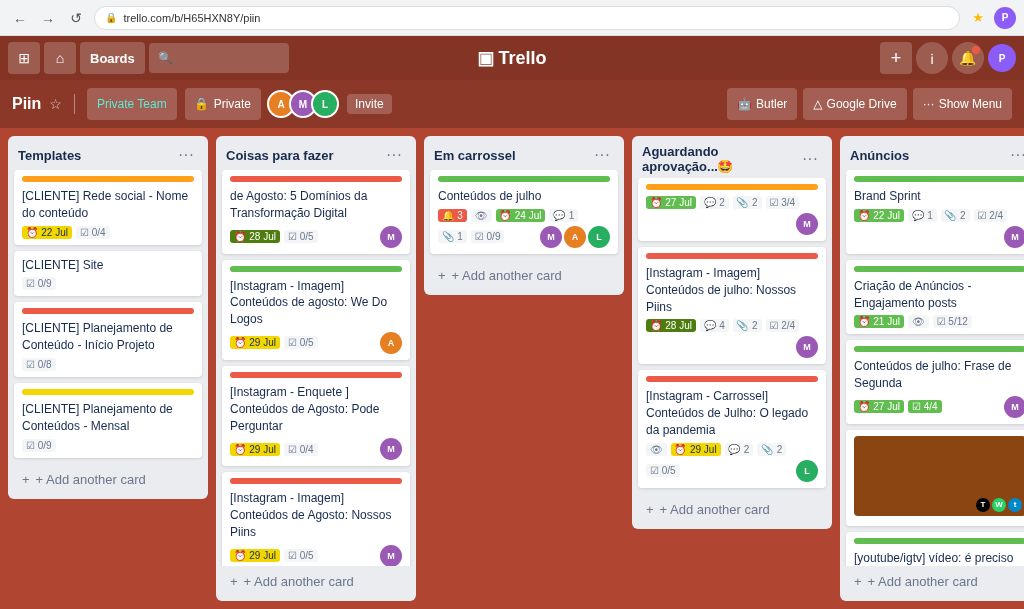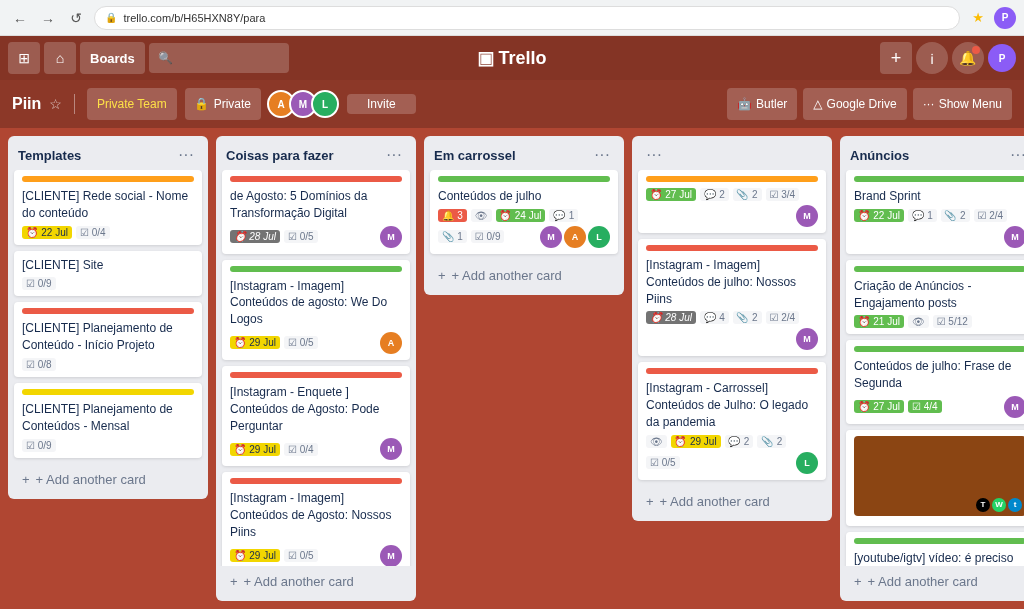--- a/index.html
+++ b/index.html
@@ -112,21 +112,21 @@
       gap: 8px;
     }
     .board-title { color: white; font-size: 16px; font-weight: 700; }
     .star-board { color: rgba(255,255,255,0.7); cursor: pointer; font-size: 14px; }
     .divider-v { width: 1px; height: 20px; background: rgba(255,255,255,0.4); margin: 0 4px; }
     .team-btn {
       height: 32px;
       background: rgba(255,255,255,0.2);
       border: none;
       border-radius: 4px;
-      color: #fde047;
+      color: #5eead4;
       cursor: pointer;
       padding: 0 10px;
       font-size: 12px;
     }
     .private-btn {
       height: 32px;
       background: rgba(255,255,255,0.2);
       border: none;
       border-radius: 4px;
       color: white;
@@ -137,21 +137,21 @@
     }
     .member-avatars { display: flex; align-items: center; margin-left: 4px; }
     .member-avatar { width: 28px; height: 28px; border-radius: 50%; border: 2px solid white; margin-left: -6px; font-size: 10px; font-weight: bold; display: flex; align-items: center; justify-content: center; color: white; }
     .invite-btn {
       height: 20px;
       background: rgba(255,255,255,0.2);
       border: none;
       border-radius: 4px;
       color: white;
       cursor: pointer;
-      padding: 0 20px;
+      padding: 0 8px;
       font-size: 12px;
     }
     .board-right { margin-left: auto; display: flex; align-items: center; gap: 6px; }
     .butler-btn, .gdrive-btn {
       height: 32px;
       background: rgba(255,255,255,0.2);
       border: none;
       border-radius: 4px;
       color: white;
       cursor: pointer;
@@ -216,21 +216,21 @@
     .card-title { font-size: 12px; color: #172b4d; line-height: 1.4; margin-bottom: 4px; }
     .card-meta { display: flex; flex-wrap: wrap; gap: 4px; align-items: center; margin-top: 4px; }
     .card-badge {
       display: flex; align-items: center; gap: 2px;
       font-size: 10px; color: #6b778c;
       background: #f4f5f7;
       border-radius: 3px;
       padding: 1px 4px;
     }
     .card-badge.due-date { background: #f4f5f7; }
-    .card-badge.due-date.overdue { background: #737373; color: white; font-style: italic; }
+    .card-badge.due-date.overdue { background: #4d7c0f; color: white; }
     .card-badge.due-date.warning { background: #f2d600; color: #172b4d; }
     .card-badge.due-date.done { background: #61bd4f; color: white; }
     .card-avatar { width: 22px; height: 22px; border-radius: 50%; margin-left: auto; display: flex; align-items: center; justify-content: center; color: white; font-size: 9px; font-weight: bold; }
     .card-avatars { display: flex; margin-left: auto; gap: 2px; }
     .card-edit-btn { position: absolute; top: 4px; right: 4px; background: none; border: none; color: #aaa; cursor: pointer; font-size: 12px; opacity: 0; }
     .card-badge.alert { background: #eb5a46; color: white; }
 
     
     .add-card-btn {
       display: flex; align-items: center; gap: 6px;
@@ -255,21 +255,21 @@
 <body>
 
 <div class="browser-bar">
   <div class="browser-nav">
     <button class="nav-btn">←</button>
     <button class="nav-btn">→</button>
     <button class="nav-btn">↺</button>
   </div>
   <div class="address-bar">
     <span class="lock-icon">🔒</span>
-    <span>trello.com/b/H65HXN8Y/para</span>
+    <span>trello.com/b/H65HXN8Y/piin</span>
   </div>
   <div class="browser-actions">
     <button class="browser-action-btn star-btn">★</button>
     <div class="avatar-circle">P</div>
   </div>
 </div>
 
 <div class="trello-header" style="position:relative;">
   <div class="header-left">
     <button class="header-icon-btn">⊞</button>
@@ -461,20 +461,21 @@
     <button class="card-edit-btn">✎</button>
   </div>
     </div>
     <button class="add-card-btn">
       <span>+</span>
       <span>+ Add another card</span>
     </button>
   </div>
     <div class="list">
     <div class="list-header">
+      <span class="list-title">Aguardando aprovação...🤩</span>
       <button class="list-menu-btn">···</button>
     </div>
     <div class="list-cards">
       <div class="card">
     <div class="card-label label-orange"></div>
 
     <div class="card-meta">
       <span class="card-badge due-date done">⏰ 27 Jul</span>
             <span class="card-badge">💬 2</span>
             <span class="card-badge">📎 2</span>

